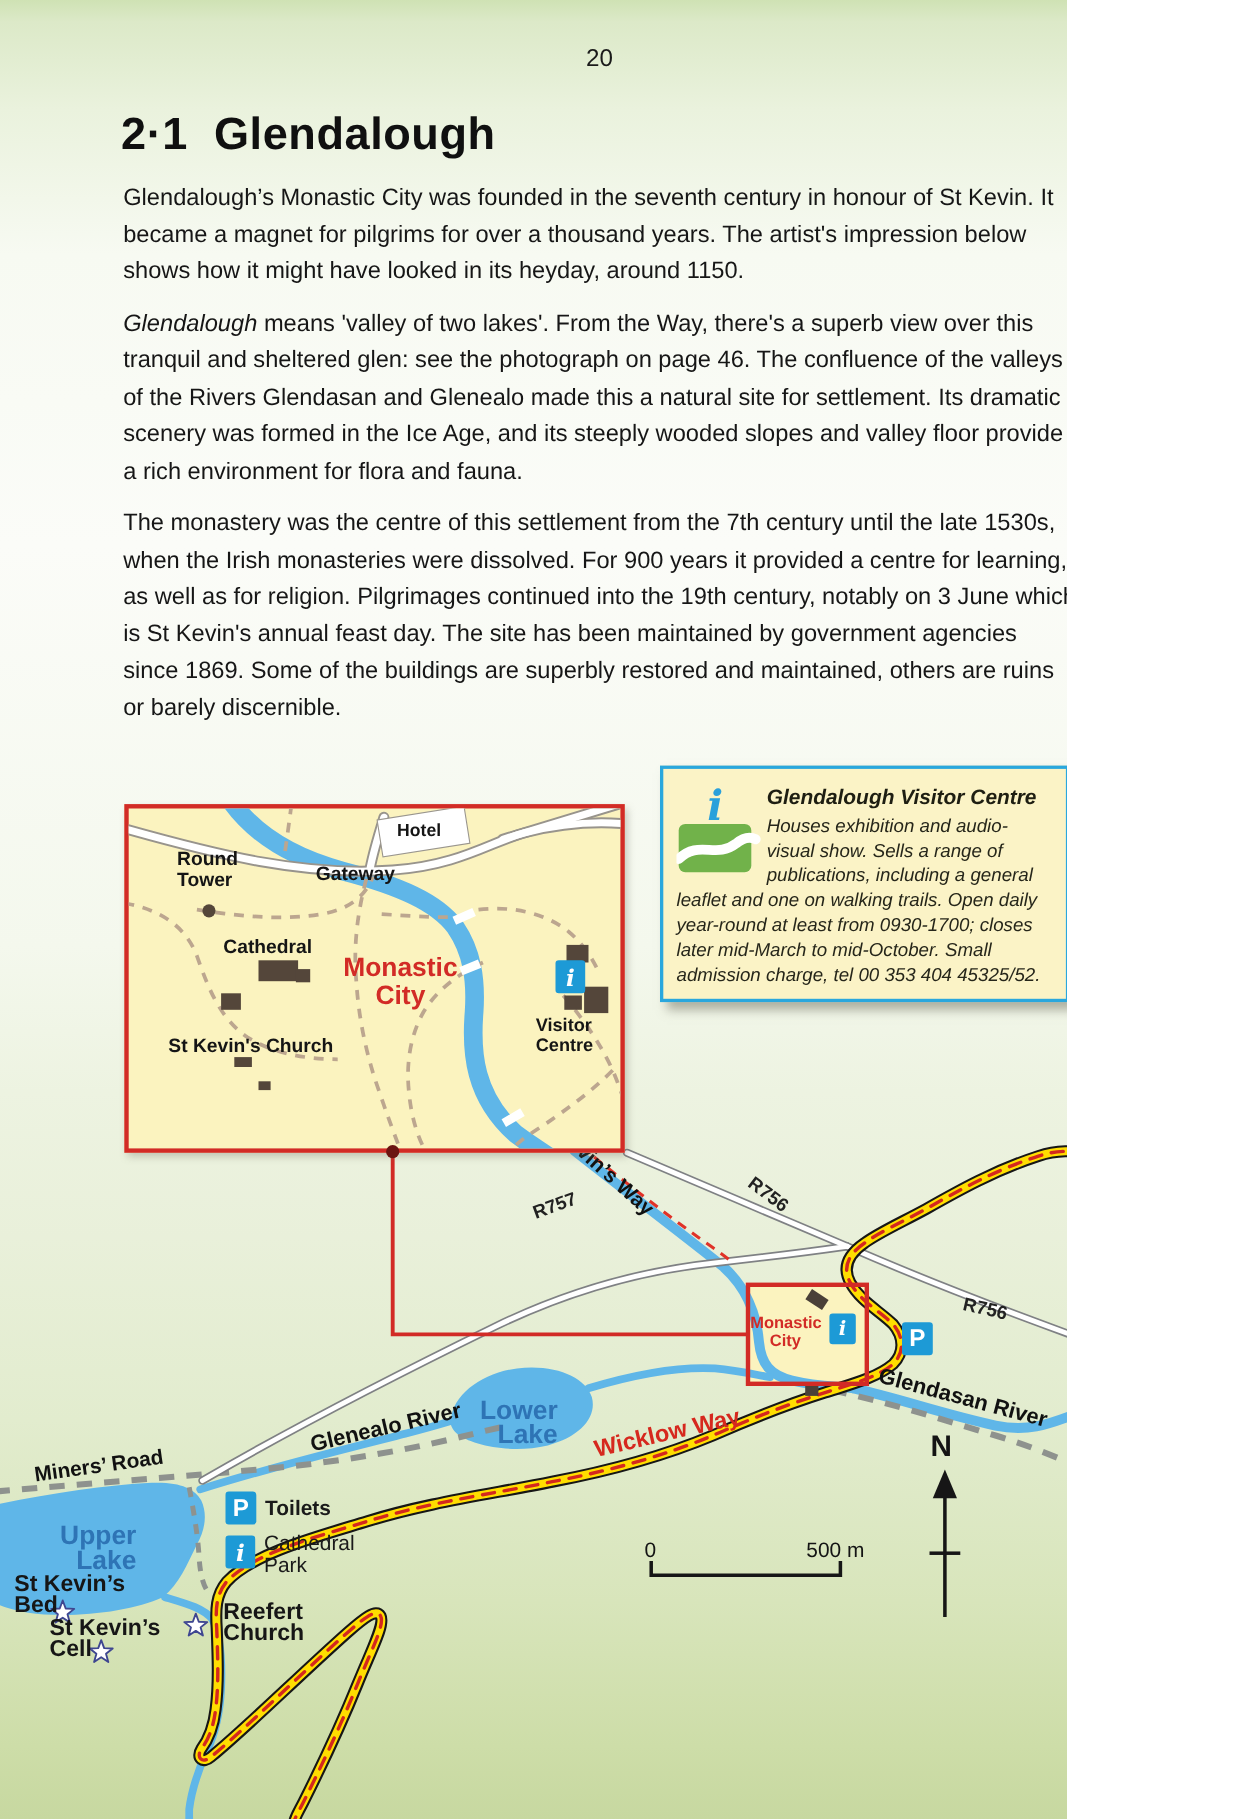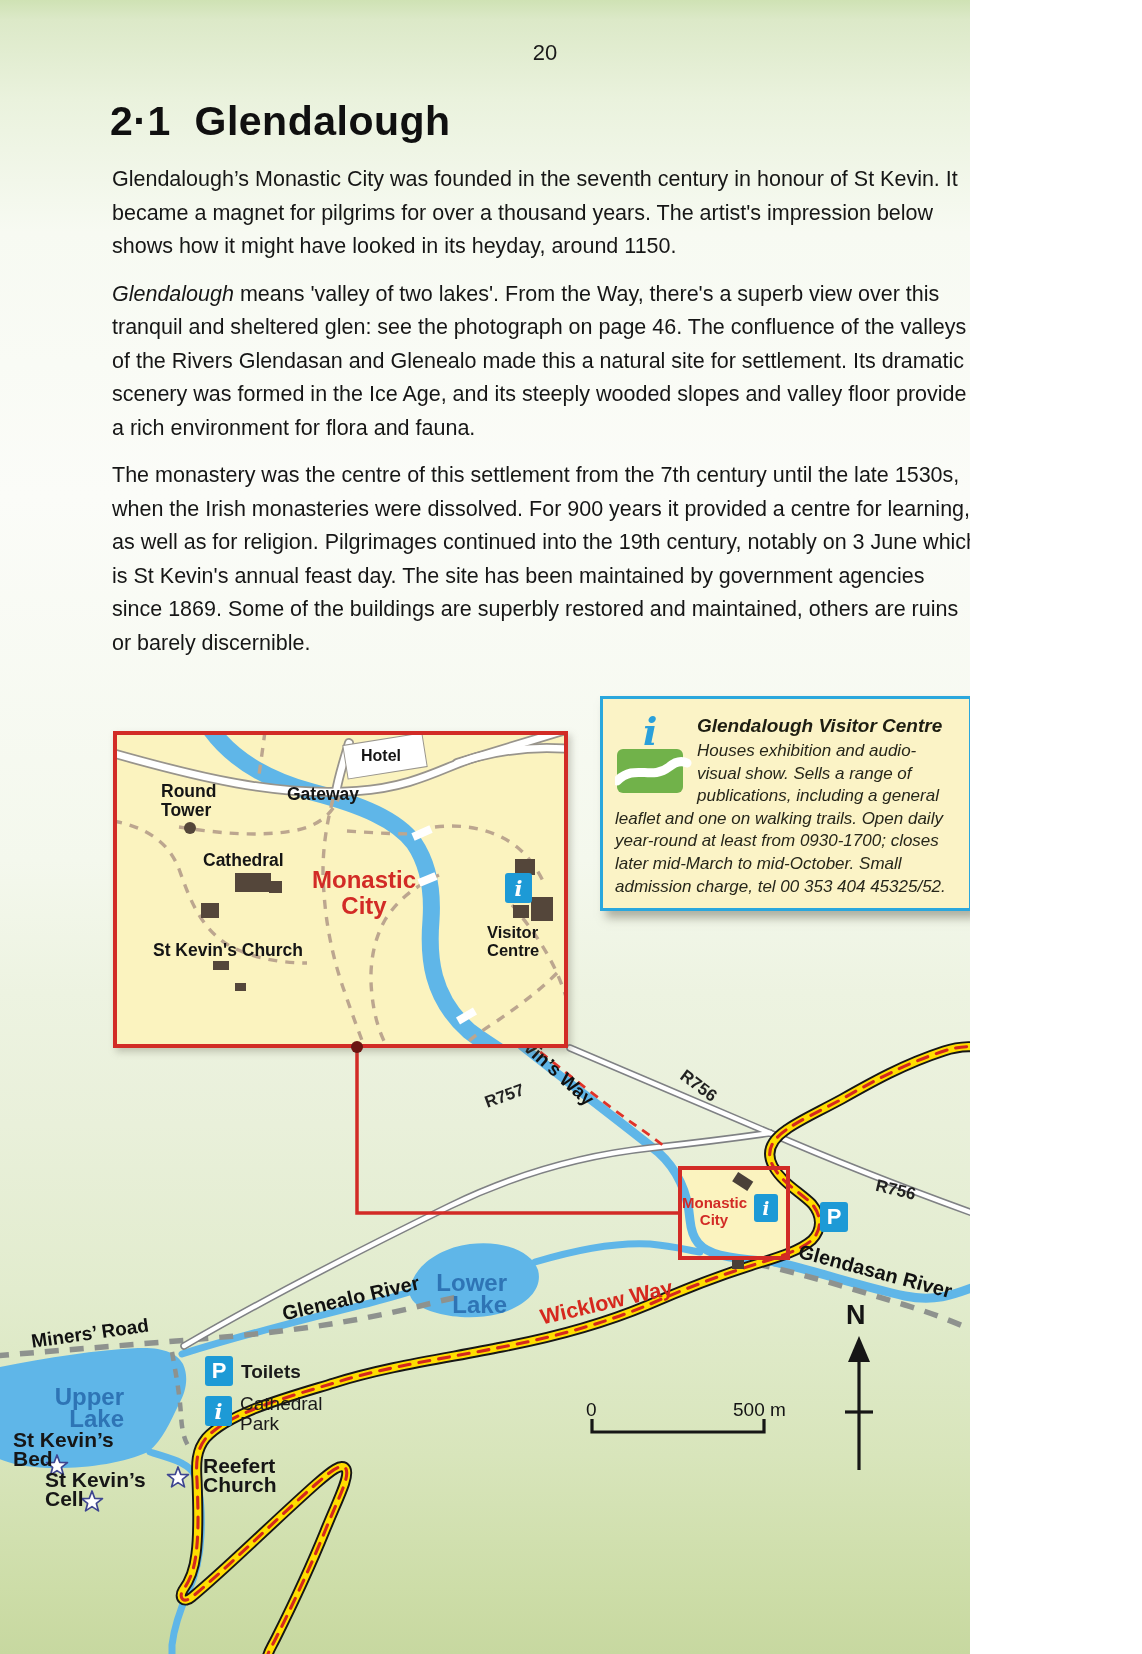--- a/index.html
+++ b/index.html
@@ -11,21 +11,21 @@
   .heading{position:absolute;left:110px;top:98px;font-size:41px;font-weight:bold;color:#101010;white-space:pre;z-index:4;letter-spacing:.5px;text-align:right;}
   .content{position:absolute;left:112px;top:163px;width:868px;z-index:4;color:#161616;font-size:21.5px;line-height:33.5px;}
   .content p{margin:0 0 14px 0;}
   .content em{font-style:italic;}
 
   
   .inset{position:absolute;left:113px;top:731px;width:455px;height:317px;border:4px solid #d22b26;background:#fbf3bf;z-index:6;box-sizing:border-box;box-shadow:3px 4px 7px rgba(110,110,95,.35);}
   .inset svg{position:absolute;left:0;top:0;}
   .ilbl{position:absolute;font-weight:bold;color:#151515;font-size:17.5px;line-height:19px;white-space:pre-line;z-index:3;}
   .i-hotel{left:244px;top:11px;font-size:16px;}
-  .i-roundtower{left:44px;top:47px;}
+  .i-roundtower{left:44px;top:36px;}
   .i-gateway{left:170px;top:50px;}
   .i-cathedral{left:86px;top:116px;}
   .i-monastic{left:190px;top:132px;width:114px;text-align:center;color:#d22b26;font-size:24px;line-height:26px;}
   .i-stkevins{left:36px;top:206px;}
   .i-visitor{left:370px;top:188px;font-size:16.5px;line-height:18px;}
 
   
   .info-box{position:absolute;left:600px;top:696px;width:372px;min-height:214px;border:3px solid #2aa7dd;background:#fbf3c6;z-index:6;box-sizing:border-box;padding:10px 13px 10px 12px;box-shadow:6px 7px 9px rgba(105,105,90,.5);}
   .info-icon{float:left;width:82px;height:90px;position:relative;}
   .info-title{font-weight:bold;font-style:italic;font-size:19px;color:#1e1e12;padding-top:6px;padding-left:6px;}

